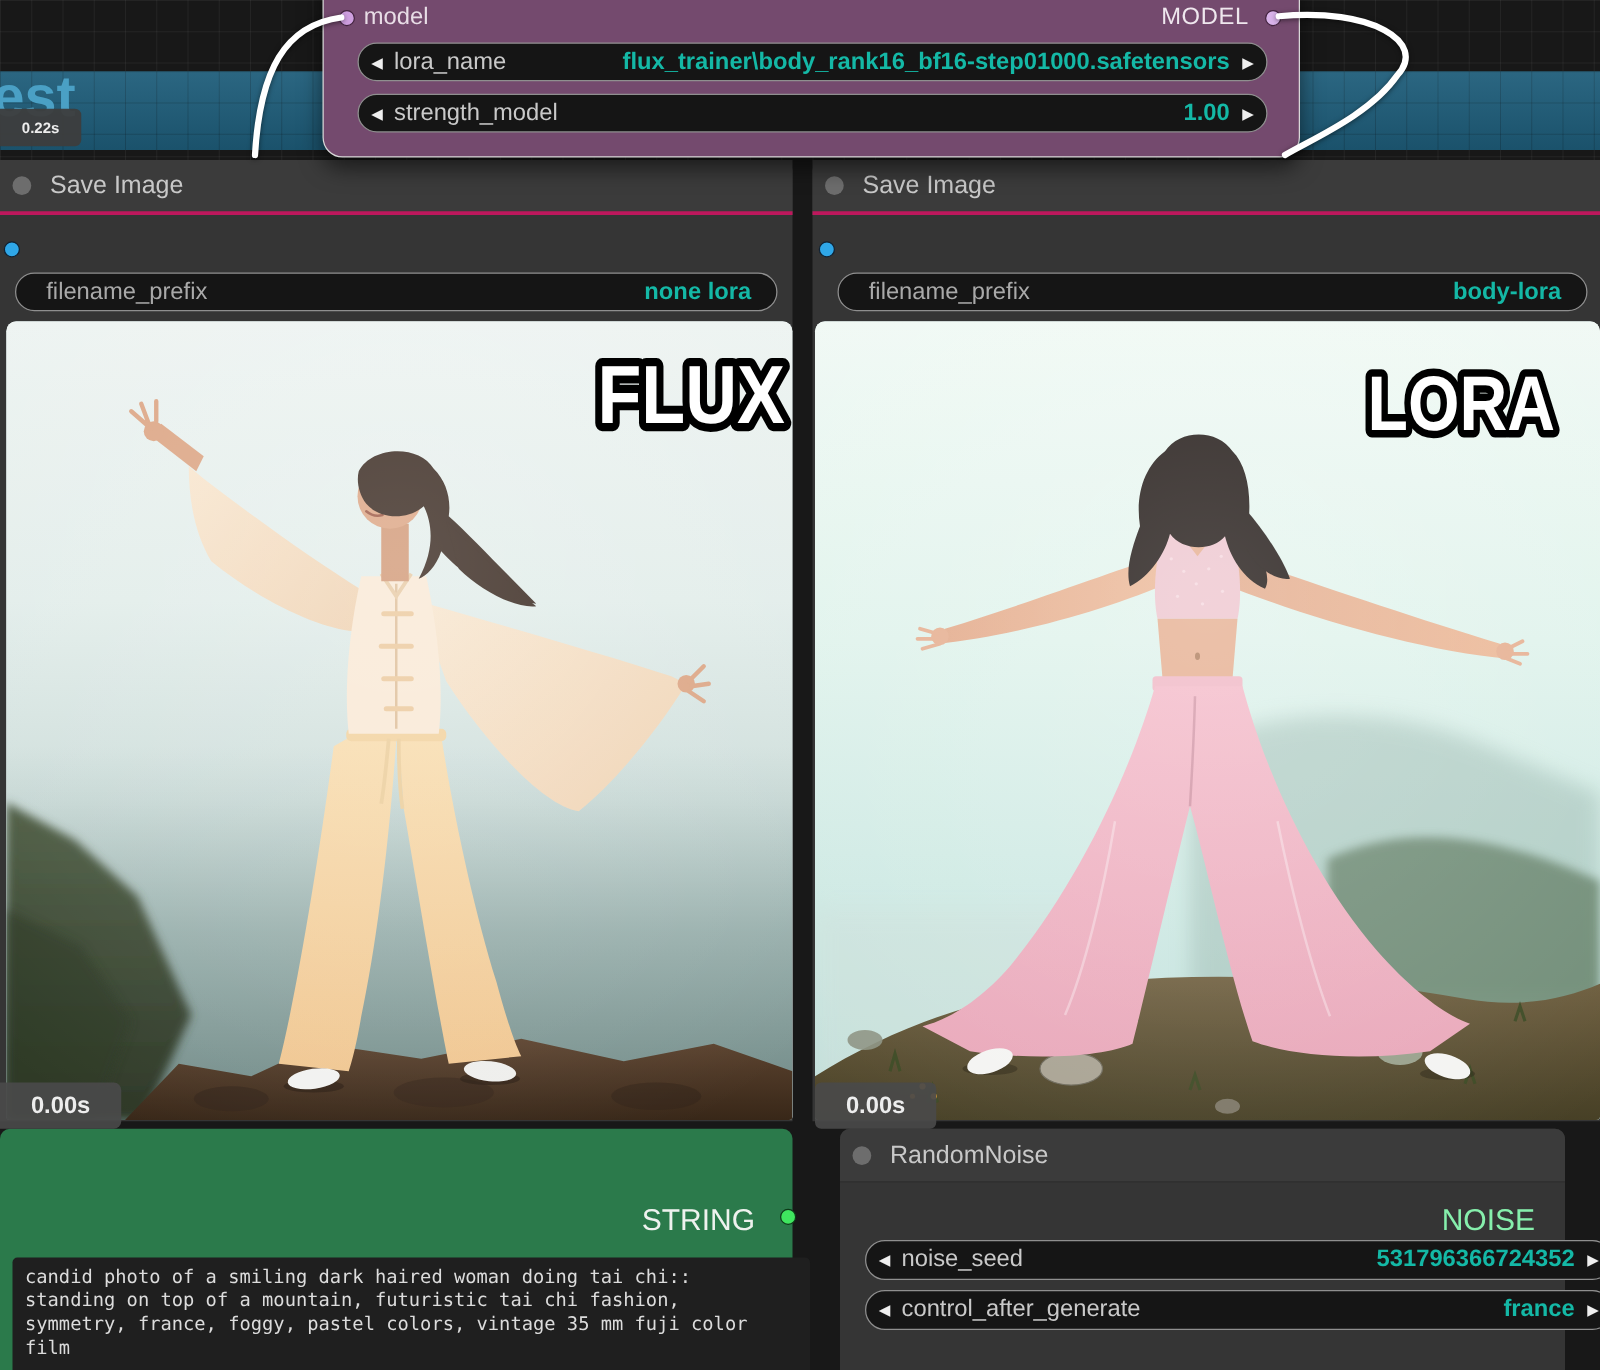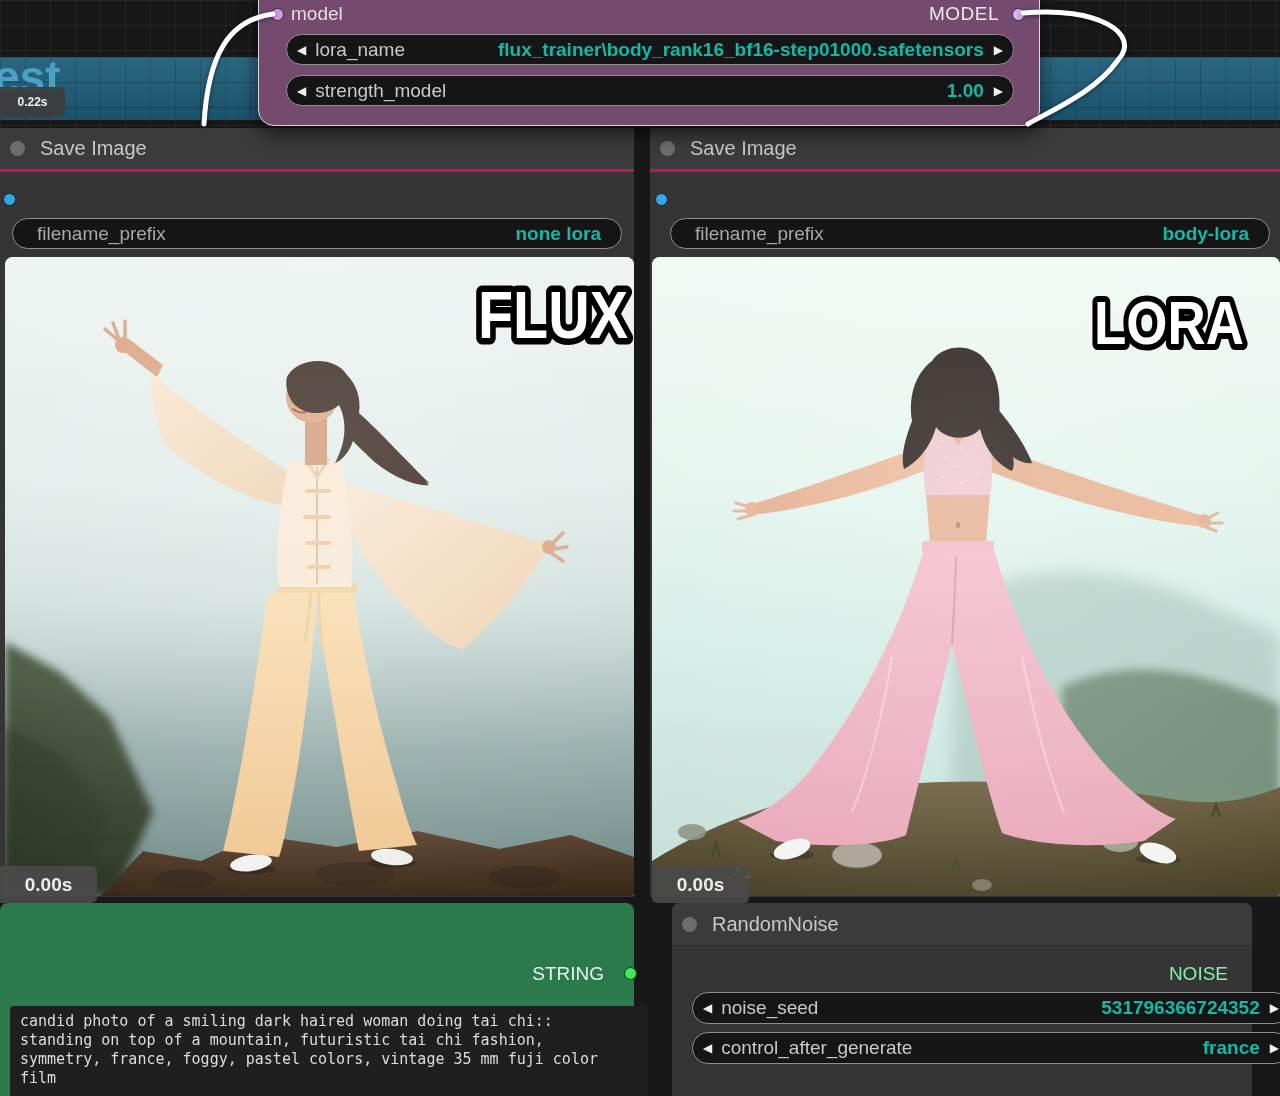--- a/index.html
+++ b/index.html
@@ -30,21 +30,21 @@
 
   
   .wires{left:0;top:0;z-index:7;pointer-events:none;}
   .wires path{stroke:#fff;stroke-width:5;fill:none;stroke-linecap:round;
     filter:drop-shadow(0 1px 2px rgba(0,0,0,.5));}
 
   
   .node-title{font-size:20px;color:#c8c8c8;white-space:nowrap;}
   .tdot{border-radius:50%;background:#6d6d6d;}
   .port{border-radius:50%;z-index:3;}
-  .portlbl{font-size:19px;color:#e2e2e2;white-space:nowrap;}
+  .portlbl{font-size:24px;color:#e2e2e2;white-space:nowrap;}
 
   .pill{display:flex;align-items:center;background:#151515;border:1px solid #8f8f8f;
     border-radius:16px;padding:0 10px;font-size:19px;color:#c9c9c9;z-index:3;}
   .pill .arr{font-size:12px;color:#efefef;line-height:1;}
   .pill .wname{margin-left:9px;white-space:nowrap;}
   .pill .sp{flex:1;}
   .pill .wval{margin-right:10px;font-weight:bold;color:#14b8a6;white-space:nowrap;}
 
   
   .model-node{left:258px;top:-24px;width:782px;height:150px;background:#744a6e;

